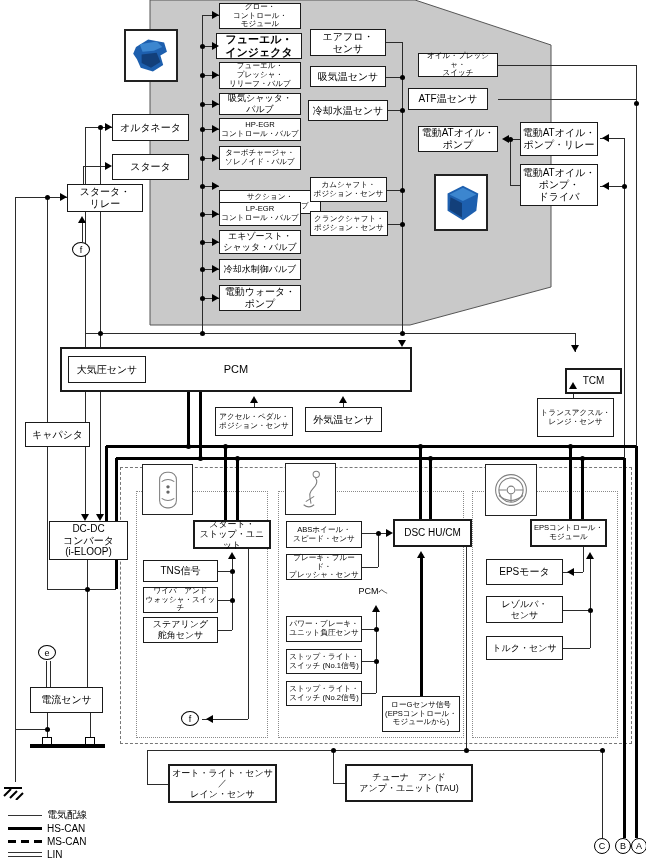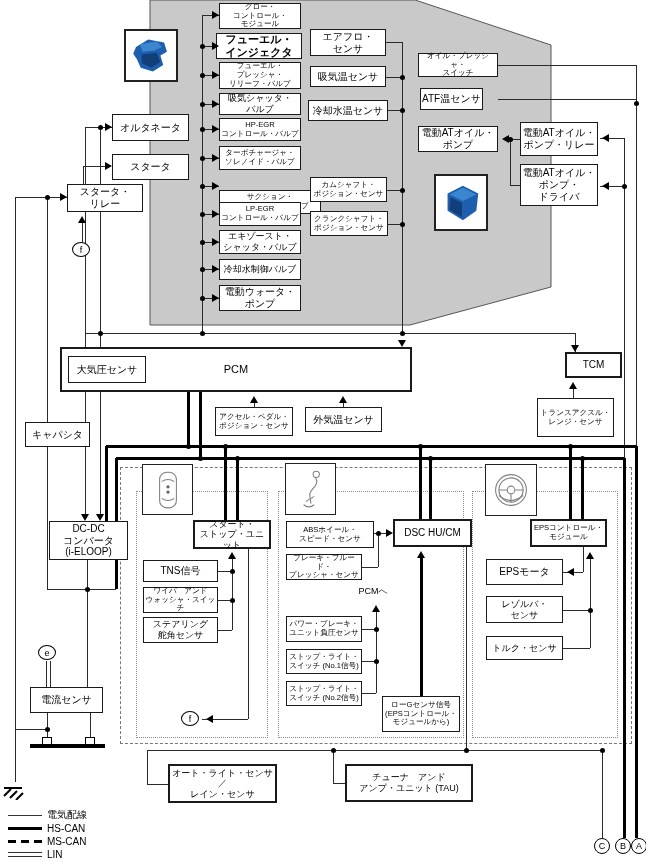--- a/index.html
+++ b/index.html
@@ -76,56 +76,56 @@
 センサ</div>
   <div class="bx f10" style="left:310px;top:66px;width:76px;height:21px">吸気温センサ</div>
   <div class="bx f10" style="left:308px;top:100px;width:80px;height:21px">冷却水温センサ</div>
   <div class="bx f8" style="left:310px;top:177px;width:77px;height:25px">カムシャフト・
 ポジション・センサ</div>
   <div class="bx f8" style="left:310px;top:211px;width:78px;height:25px">クランクシャフト・
 ポジション・センサ</div>
 
   <div class="bx f8" style="left:418px;top:53px;width:80px;height:24px">オイル・プレッシャ・
 スイッチ</div>
-  <div class="bx f10" style="left:420px;top:88px;width:63px;height:22px">ATF温センサ</div>
+  <div class="bx f10" style="left:408px;top:88px;width:80px;height:22px">ATF温センサ</div>
   <div class="bx f10" style="left:418px;top:126px;width:80px;height:26px">電動ATオイル・
 ポンプ</div>
   <div class="bx f10" style="left:520px;top:122px;width:78px;height:34px">電動ATオイル・
 ポンプ・リレー</div>
   <div class="bx f10" style="left:520px;top:164px;width:78px;height:42px">電動ATオイル・
 ポンプ・
 ドライバ</div>
 
   <div class="bx f10" style="left:112px;top:114px;width:77px;height:27px">オルタネータ</div>
   <div class="bx f10" style="left:112px;top:154px;width:77px;height:26px">スタータ</div>
   <div class="bx f10" style="left:67px;top:184px;width:76px;height:28px">スタータ・
 リレー</div>
 
   <div class="bx b2 f11" style="left:60px;top:347px;width:352px;height:45px">PCM</div>
   <div class="bx f10" style="left:68px;top:356px;width:78px;height:27px">大気圧センサ</div>
-  <div class="bx b2 f10" style="left:565px;top:352px;width:57px;height:26px">TCM</div>
+  <div class="bx b2 f10" style="left:565px;top:368px;width:57px;height:26px">TCM</div>
   <div class="bx f8" style="left:215px;top:407px;width:78px;height:29px">アクセル・ペダル・
 ポジション・センサ</div>
   <div class="bx f10" style="left:305px;top:407px;width:77px;height:25px">外気温センサ</div>
   <div class="bx f8" style="left:537px;top:398px;width:77px;height:39px">トランスアクスル・
 レンジ・センサ</div>
   <div class="bx f10" style="left:25px;top:422px;width:65px;height:25px">キャパシタ</div>
 
   <div class="bx b2" style="left:193px;top:520px;width:78px;height:29px">スタート・
 ストップ・ユニット</div>
   <div class="bx f10" style="left:49px;top:521px;width:79px;height:39px">DC-DC
 コンバータ
 (i-ELOOP)</div>
   <div class="bx f10" style="left:143px;top:560px;width:75px;height:22px">TNS信号</div>
   <div class="bx f8" style="left:143px;top:587px;width:75px;height:26px">ワイパ　アンド
 ウォッシャ・スイッチ</div>
   <div class="bx" style="left:143px;top:617px;width:75px;height:26px">ステアリング
 舵角センサ</div>
 
-  <div class="bx f8" style="left:286px;top:521px;width:88px;height:27px">ABSホイール・
+  <div class="bx f8" style="left:286px;top:521px;width:76px;height:27px">ABSホイール・
 スピード・センサ</div>
   <div class="bx f8" style="left:286px;top:554px;width:76px;height:26px">ブレーキ・フルード・
 プレッシャ・センサ</div>
   <div class="lbl f10" style="left:350px;top:585px;width:46px">PCMへ</div>
   <div class="bx f8" style="left:286px;top:616px;width:76px;height:26px">パワー・ブレーキ・
 ユニット負圧センサ</div>
   <div class="bx f8" style="left:286px;top:649px;width:76px;height:25px">ストップ・ライト・
 スイッチ (No.1信号)</div>
   <div class="bx f8" style="left:286px;top:681px;width:76px;height:25px">ストップ・ライト・
 スイッチ (No.2信号)</div>

